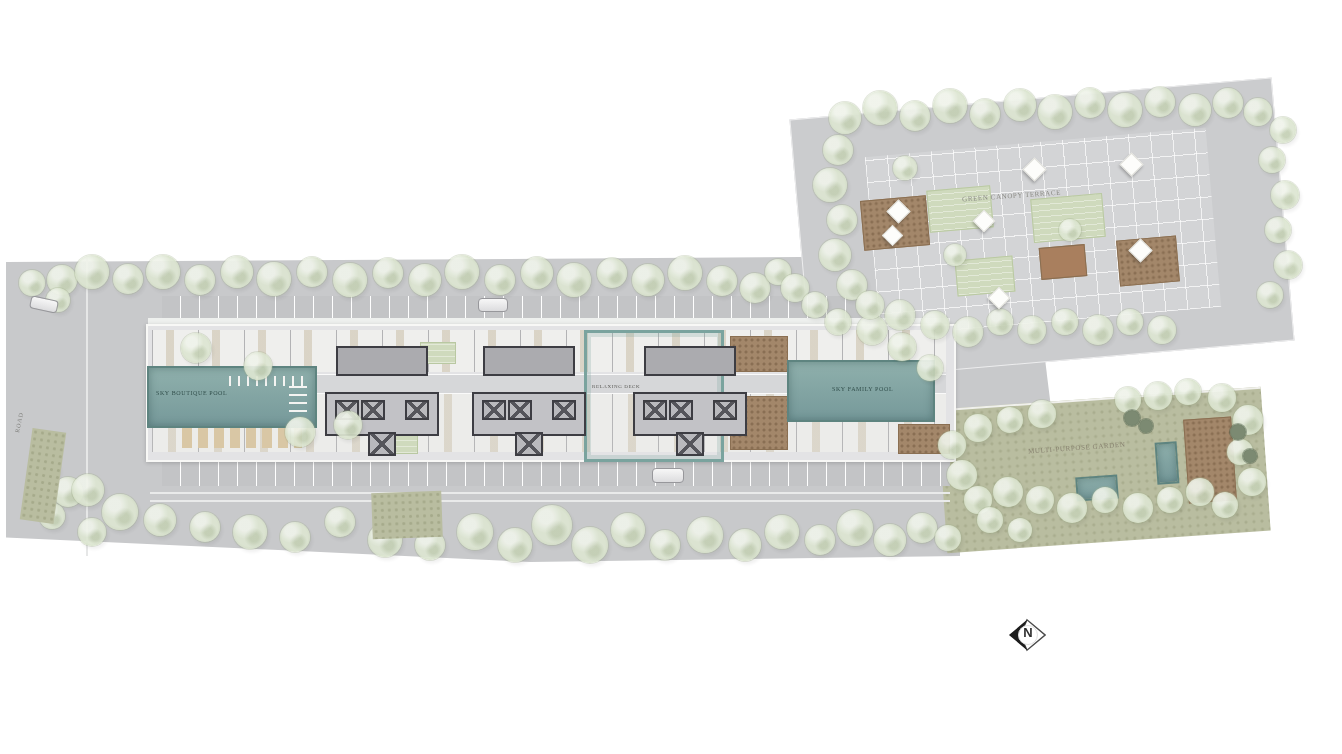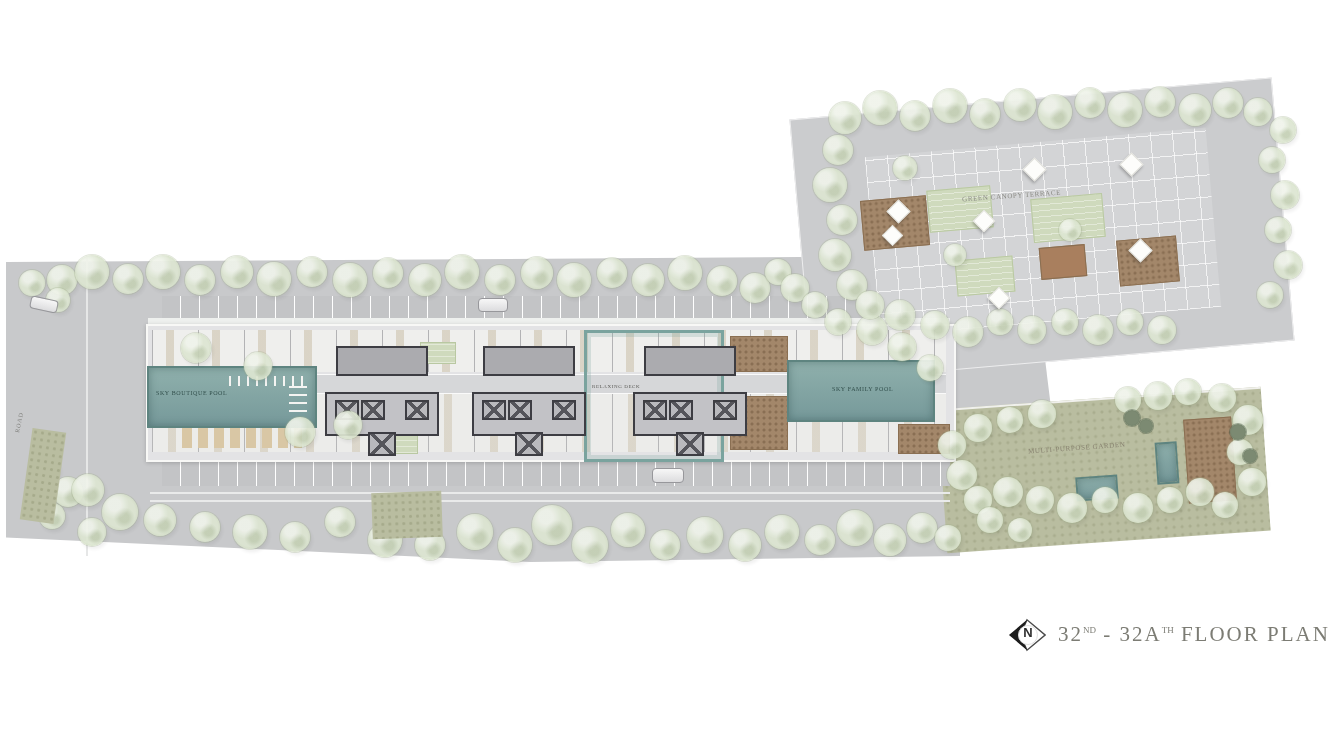--- a/index.html
+++ b/index.html
@@ -306,17 +306,14 @@
   <div class="plan-label" id="label-garden" style="left:1028px;top:444px;">MULTI-PURPOSE GARDEN</div>
   <div class="plan-label" id="label-road" style="left:14px;top:432px;">ROAD</div>
 
   <div class="abs" id="title-block">
     <svg id="compass" viewBox="0 0 40 34">
       <polygon points="13,17 20,1 39,17 20,33" fill="#ffffff" stroke="#4a4a4a" stroke-width="1.5"></polygon>
       <polygon points="1,17 20,1 13,17 20,33" fill="#1c1c1c"></polygon>
       <circle cx="21" cy="17" r="10" fill="#ffffff" stroke="#dddddd" stroke-width="1"></circle>
     </svg>
     <span id="compass-n">N</span>
-    <div id="plan-title">
-      <span>32</span><sup>ND</sup><span> - </span><span>32A</span><sup>TH</sup><span> FLOOR PLAN</span>
-    </div>
   </div>
 </div>
 
 </body></html>

